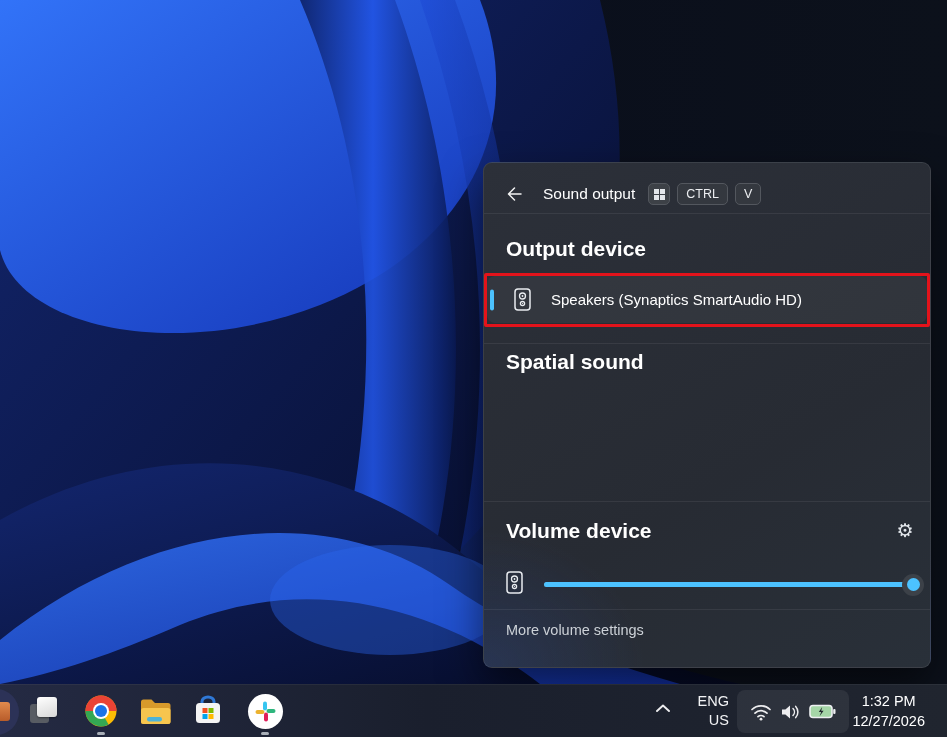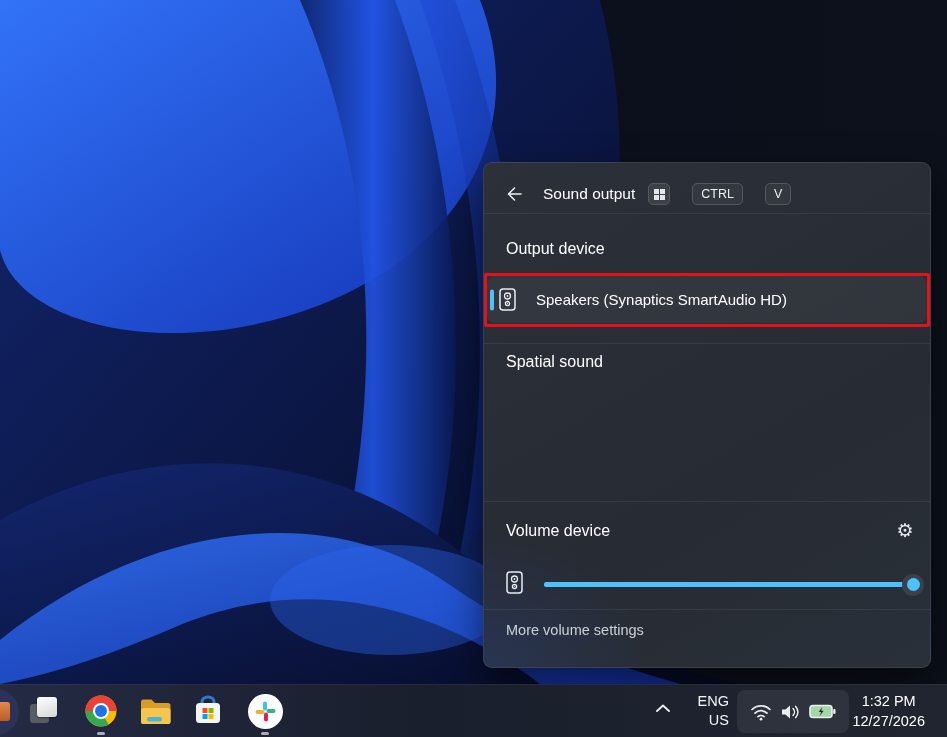--- a/index.html
+++ b/index.html
@@ -15,29 +15,29 @@
   .panel{position:absolute;left:483px;top:162px;width:448px;height:506px;
          background:
            radial-gradient(60% 45% at 0% 100%, rgba(45,85,190,.22), rgba(0,0,0,0) 60%),
            linear-gradient(150deg,#2c3039,#272b33 60%,#293039);
          border:1px solid rgba(255,255,255,.09);
          border-radius:9px;color:#fff;
          box-shadow:0 18px 42px rgba(0,0,0,.55);}
   .p-header{position:absolute;top:0;left:0;right:0;height:62px;display:flex;align-items:center;padding:0 16px 0 14px;}
   .back-btn{width:32px;height:32px;display:flex;align-items:center;justify-content:center;border-radius:4px;cursor:pointer;background:transparent;border:0;padding:0;}
   .p-title{margin-left:13px;font-size:15.5px;font-weight:500;color:#fff;}
-  .badges{display:flex;align-items:flex-end;gap:22px;margin-left:13px;}
+  .badges{display:flex;align-items:flex-end;gap:7px;margin-left:13px;}
   .badge{height:22px;min-width:22px;padding:0 8px;display:flex;align-items:center;justify-content:center;
          background:#34383f;border:1px solid #53575e;border-radius:5px;font-size:12.5px;color:#eceef1;}
   .badge.win{padding:0;width:22px;background:#3d4147;}
   .pdiv{position:absolute;left:0;width:100%;height:1px;margin:0;border:0;background:rgba(255,255,255,.07);}
-  .heading{position:absolute;left:22px;font-size:16px;font-weight:400;color:#fff;line-height:18px;}
+  .heading{position:absolute;left:22px;font-size:21px;font-weight:700;color:#fff;line-height:18px;}
 
   .dev-row{position:absolute;left:3px;right:3px;top:113px;height:47px;border-radius:8px;
-           background:rgba(255,255,255,.045);display:flex;align-items:center;padding-left:12px;cursor:pointer;}
+           background:rgba(255,255,255,.045);display:flex;align-items:center;padding-left:27px;cursor:pointer;}
   .sel-pill{position:absolute;left:3px;top:50%;transform:translateY(-50%);width:4px;height:21px;border-radius:2px;
             background:var(--accent,#4cc2ff);}
   .dev-label{margin-left:20px;font-size:15px;color:#fff;}
 
   .annotation{position:absolute;left:0;right:0;top:110px;height:54px;border:3px solid var(--annotation,#e3131b);
               border-radius:2px;pointer-events:none;z-index:6;}
 
   .opt-row{position:absolute;left:4px;right:4px;height:45px;border-radius:4px;display:flex;align-items:center;
            padding-left:18px;font-size:15px;color:#fff;cursor:pointer;}
   .opt-off{top:227px;background:linear-gradient(90deg,rgba(255,255,255,.055),rgba(110,145,215,.14));}

